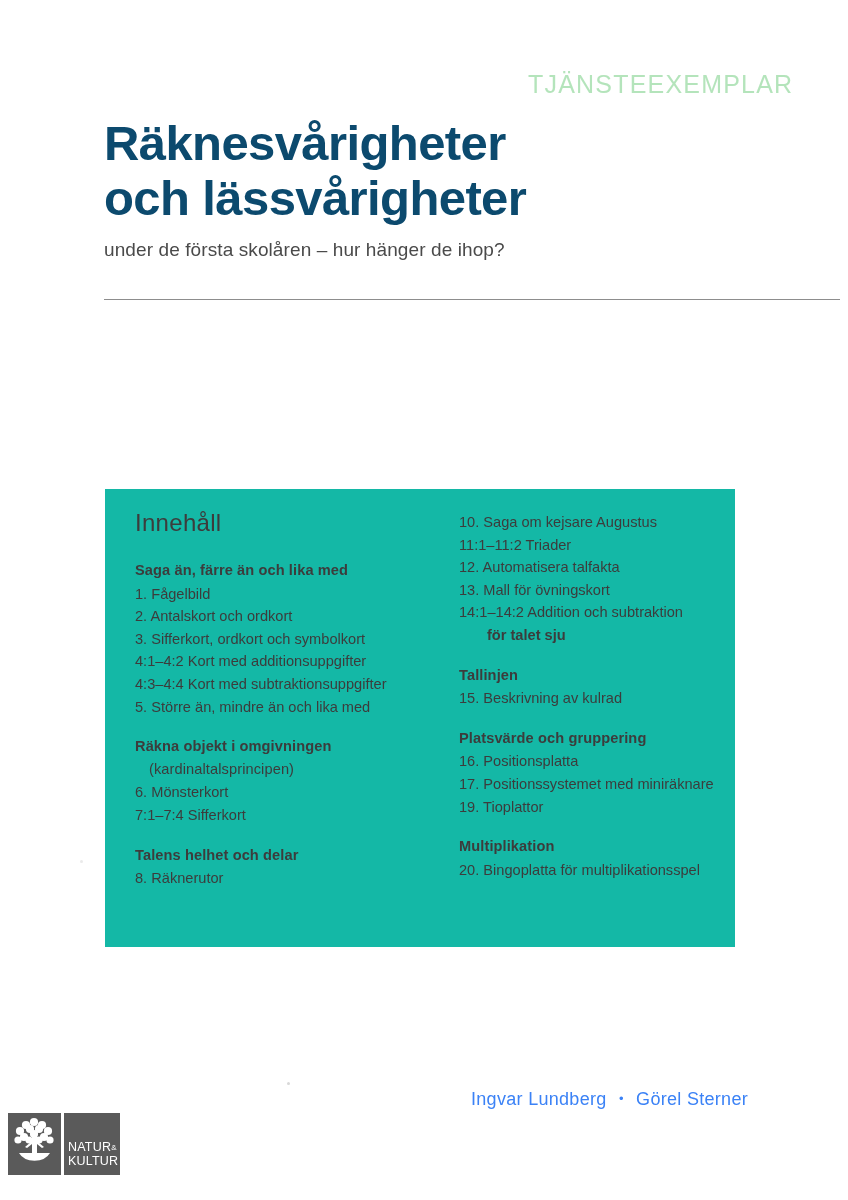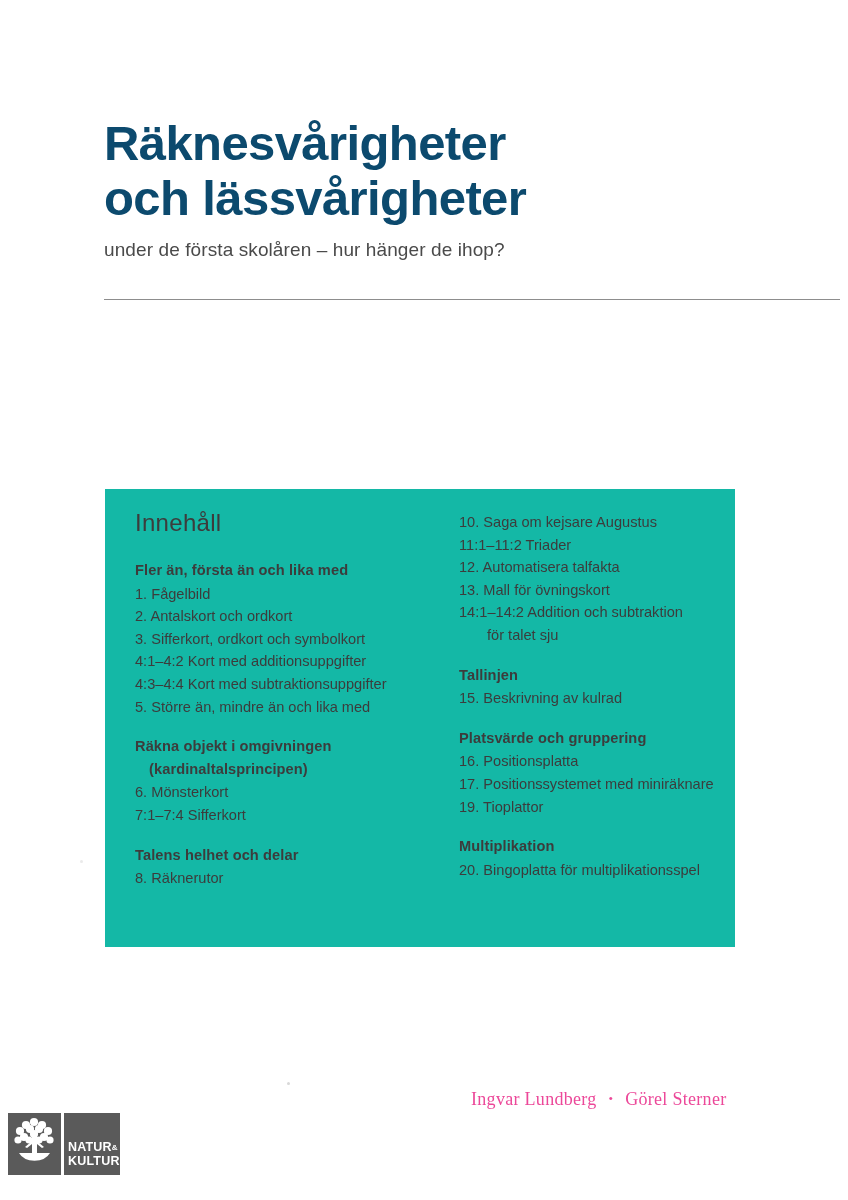--- a/index.html
+++ b/index.html
@@ -107,38 +107,38 @@
   .group { margin-bottom: 17px; }
   .group:last-child { margin-bottom: 0; }
   .group-title {
     font-weight: 700;
     letter-spacing: .1px;
     margin-bottom: 1px;
   }
   .group-title .cont {
     display: block;
     padding-left: 14px;
-    font-weight: 700;
+    font-weight: 400;
   }
   .entry { white-space: nowrap; }
   .entry .cont {
     display: block;
     padding-left: 28px;
+    font-weight: bold;
   }
 
   
   .authors {
     position: absolute;
     left: 471px;
     top: 1089px;
     font-size: 18px;
     letter-spacing: .3px;
-    color: #ec4899;
-    white-space: nowrap;
-    font-family: Liberation Serif, serif;
+    color: #3b82f6;
+    white-space: nowrap;
   }
   .dot { padding: 0 7px; font-size: 13px; vertical-align: 2px; }
 
   .logo {
     position: absolute;
     left: 8px;
     top: 1113px;
     width: 112px;
     height: 62px;
     display: flex;
@@ -156,55 +156,56 @@
     flex: 1;
     background: #5a5a5a;
     color: #ffffff;
     display: flex;
     flex-direction: column;
     justify-content: flex-end;
     align-items: flex-start;
     padding: 0 0 7px 4px;
     box-sizing: border-box;
     font-size: 12.5px;
-    font-weight: 700;
+    font-weight: 400;
     line-height: 1.08;
     letter-spacing: .2px;
   }
   .logo-word .amp { font-size: 8px; vertical-align: 1px; }
 
   
   .speck {
     position: absolute;
     width: 3px; height: 3px;
     background: #d8d8d8;
     border-radius: 50%;
   }
 </style>
 </head>
 <body>
 
 <div class="page">
 
+  <div class="stamp" style="color: rgb(168, 224, 176);">TJÄNSTEEXEMPLAR</div>
 
   <div class="title-block">
     <div class="title-line">Räknesvårigheter</div>
     <div class="title-line">och lässvårigheter</div>
     <div class="subtitle">under de första skolåren – hur hänger de ihop?</div>
   </div>
 
   <div class="rule"></div>
 
 
   <div class="toc-panel" style="background: #14b8a6;">
     <div class="toc-heading">Innehåll</div>
 
     <div class="col col-left">
         <div class="group">
-          <div class="group-title">Fler än, första än och lika med</div>
+          <div class="group-title">Saga än, färre än och lika med</div>
           <div class="entry">1. Fågelbild</div>
           <div class="entry">2. Antalskort och ordkort</div>
           <div class="entry">3. Sifferkort, ordkort och symbolkort</div>
           <div class="entry">4:1–4:2 Kort med additionsuppgifter</div>
           <div class="entry">4:3–4:4 Kort med subtraktionsuppgifter</div>
           <div class="entry">5. Större än, mindre än och lika med</div>
         </div>
         <div class="group">
           <div class="group-title">Räkna objekt i omgivningen<span class="cont">(kardinaltalsprincipen)</span></div>
           <div class="entry">6. Mönsterkort</div>

